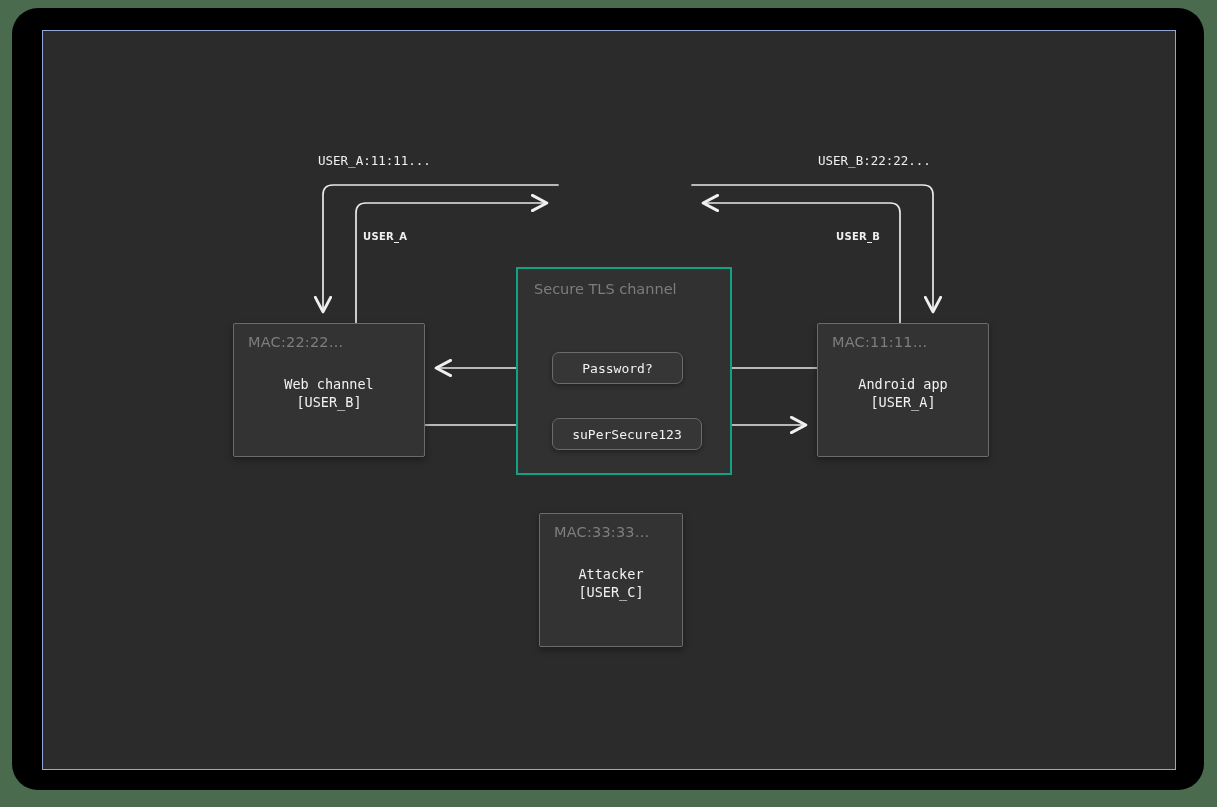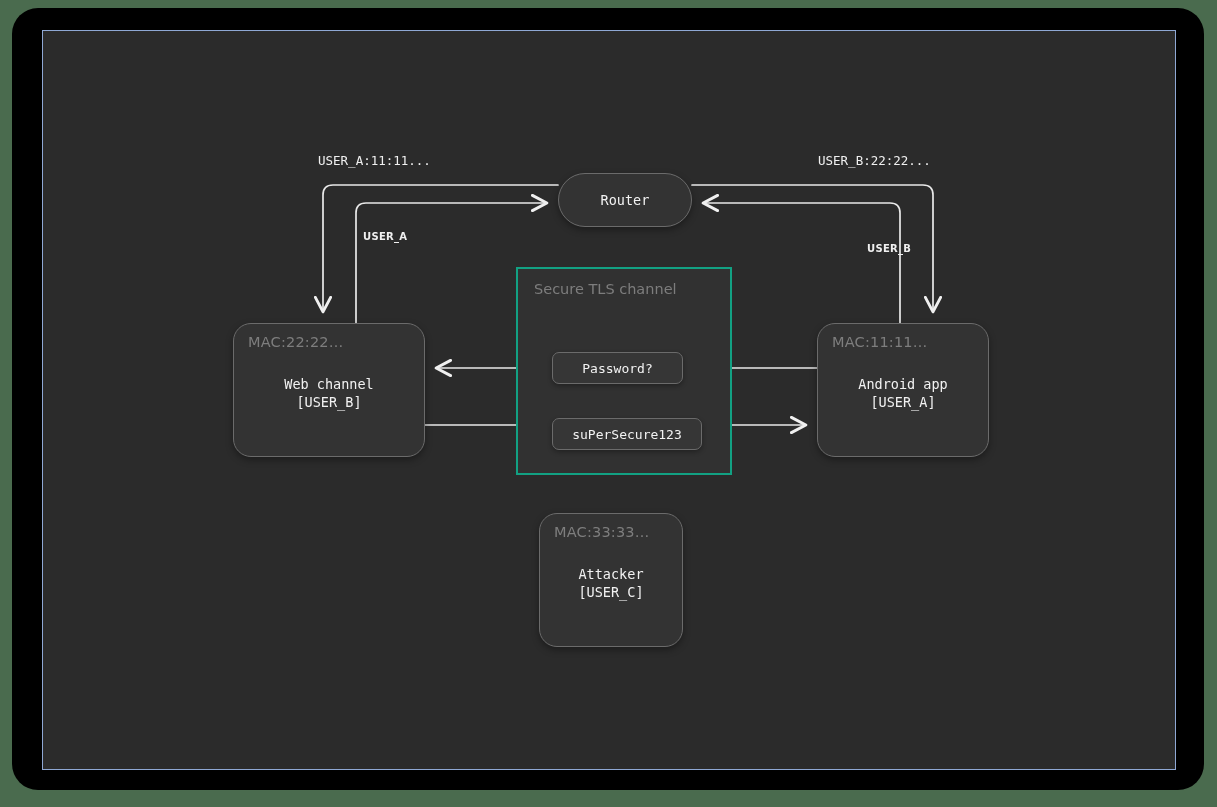--- a/index.html
+++ b/index.html
@@ -36,21 +36,21 @@
     left: 0; top: 0;
     width: 1134px; height: 740px;
     overflow: visible;
   }
 
   
   .node {
     position: absolute;
     background: #333333;
     border: 1.6px solid #6b6b6b;
-    border-radius: 18px;
+    border-radius: 2px;
     box-sizing: border-box;
     box-shadow: 0 3px 7px rgba(0,0,0,0.35);
   }
   .node .mac {
     position: absolute;
     left: 14px; top: 10px;
     font-family: "DejaVu Sans", sans-serif;
     font-size: 14.5px;
     color: #7e7e7e;
     letter-spacing: .2px;
@@ -135,21 +135,21 @@
   }
   .elabel.sans {
     font-family: "DejaVu Sans", sans-serif;
     font-size: 10px;
     font-weight: bold;
     letter-spacing: .3px;
   }
   #lbl-mac-a { left: 275px; top: 122px; }
   #lbl-mac-b { left: 775px; top: 122px; }
   #lbl-usr-a { left: 320px; top: 200px; }
-  #lbl-usr-b { left: 824px; top: 200px; margin-top: 12px; }
+  #lbl-usr-b { left: 793px; top: 200px; }
 </style>
 </head>
 <body>
 
 <div id="page">
   <div id="frame"></div>
 
   <div id="canvas">
 
     <svg id="wires" viewBox="0 0 1134 740" xmlns="http://www.w3.org/2000/svg">
@@ -178,21 +178,20 @@
       </g>
     </svg>
 
     <div id="tls-group">
       <div class="tls-title">Secure TLS channel</div>
     </div>
 
     <div class="msg" id="msg-password">Password?</div>
     <div class="msg" id="msg-secret">suPerSecure123</div>
 
-    <div id="node-router">Router</div>
 
     <div class="node" id="node-web">
       <div class="mac">MAC:22:22…</div>
       <div class="body">
         <div>Web channel</div>
         <div>[USER_B]</div>
       </div>
     </div>
 
     <div class="node" id="node-android">

